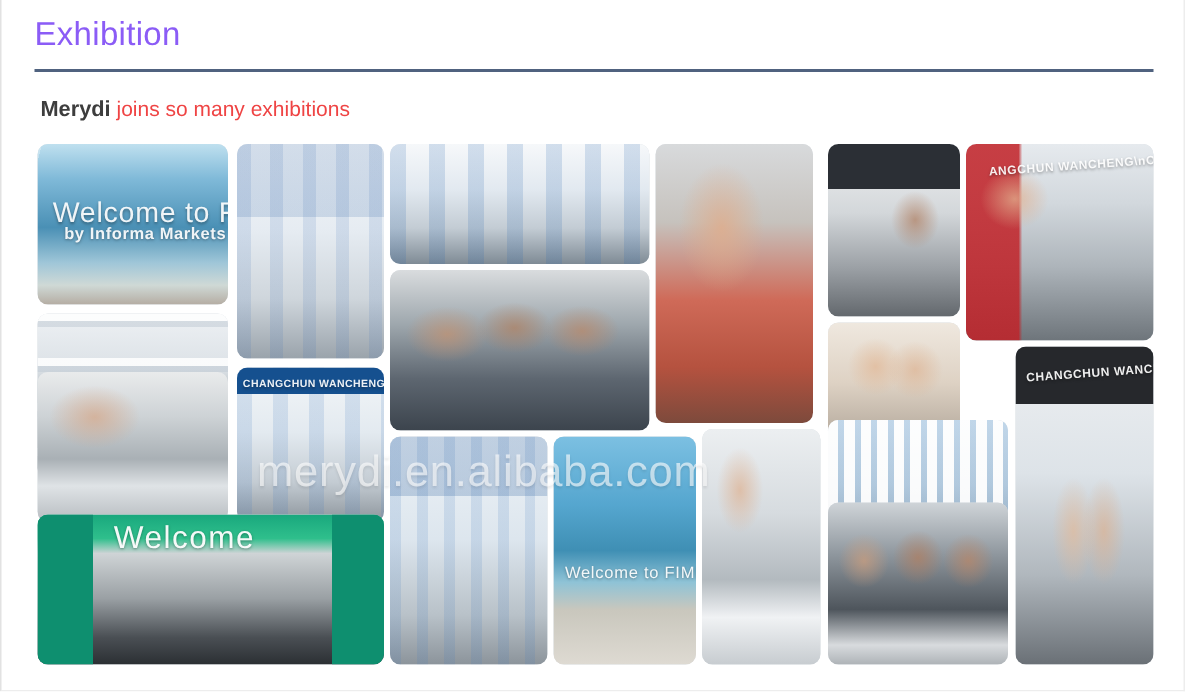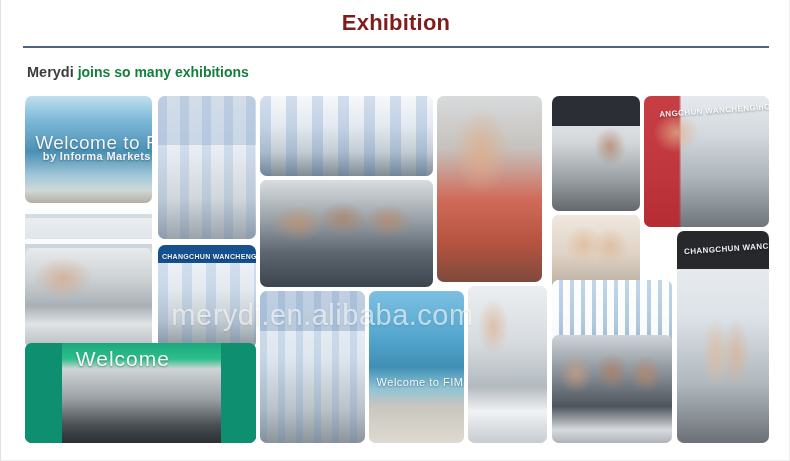--- a/index.html
+++ b/index.html
@@ -26,25 +26,24 @@
   
   .section-header {
     position: absolute;
     left: 22px;
     top: 8px;
     width: 746px;
   }
   .section-title {
     font-size: 22px;
     line-height: 30px;
-    font-weight: 700;
-    color: #7f1d1d;
+    font-weight: 400;
+    color: #8b5cf6;
     letter-spacing: .2px;
     white-space: nowrap;
-    text-align: center;
   }
   .title-rule {
     margin-top: 8px;
     width: 746px;
     height: 2px;
     background: #50627f;
   }
 
   
   .caption {
@@ -54,22 +53,22 @@
     font-size: 14px;
     line-height: 20px;
     white-space: nowrap;
   }
   .caption .brand {
     font-weight: 700;
     color: #3d3d3d;
     font-size: 14.5px;
   }
   .caption .rest {
-    font-weight: 700;
-    color: #15803d;
+    font-weight: 400;
+    color: #ef4444;
     font-size: 14px;
     text-align: right;
   }
 
   
   .gallery {
     position: absolute;
     left: 0;
     top: 90px;
     width: 790px;

